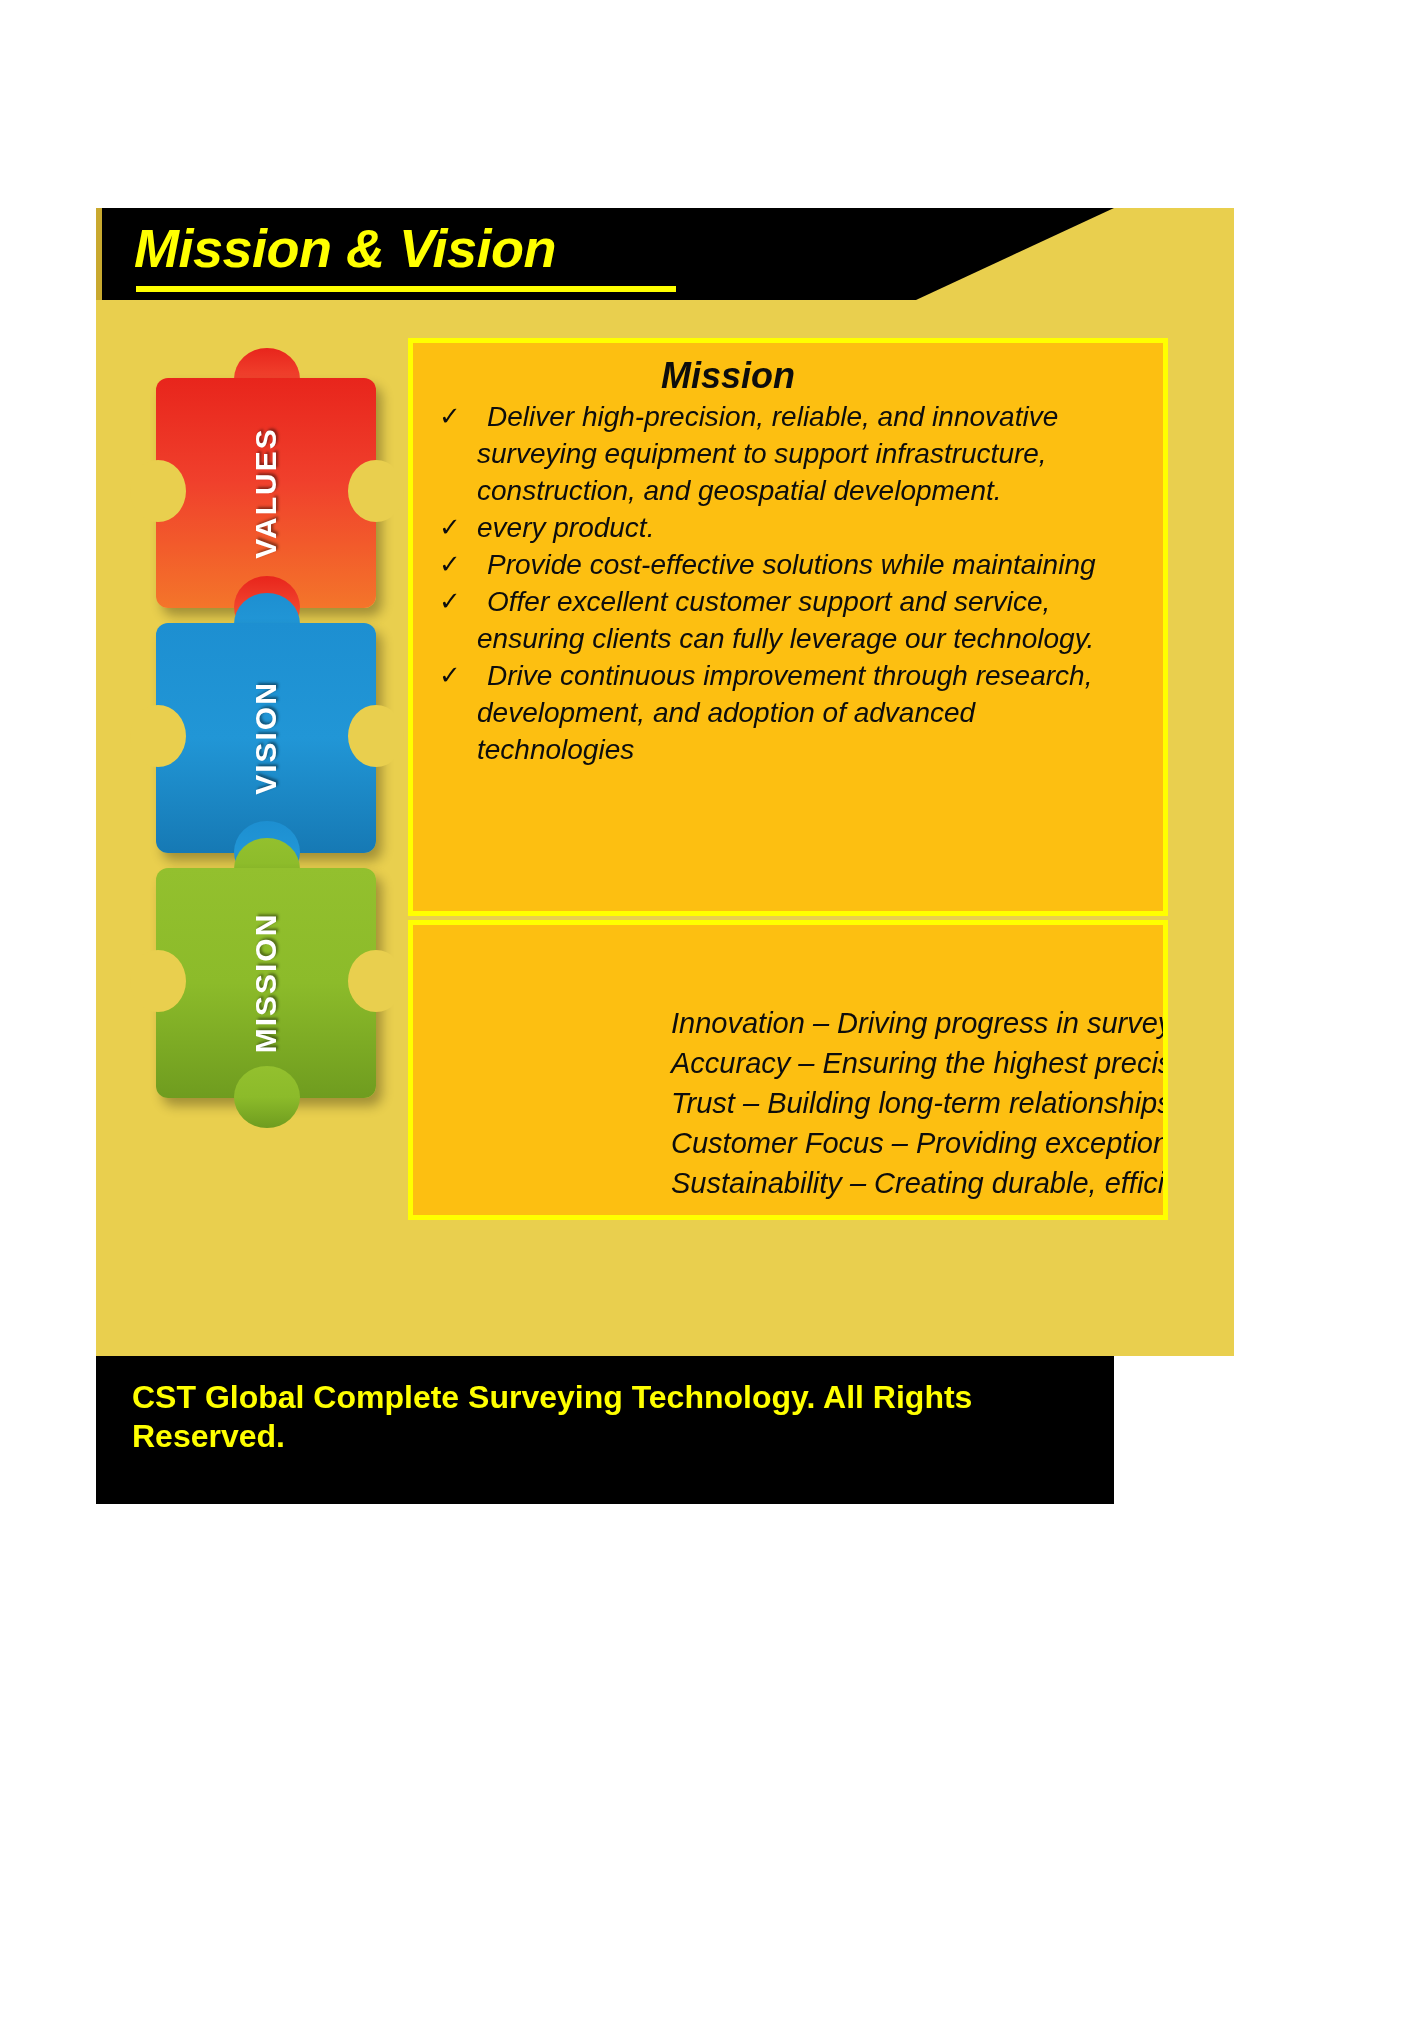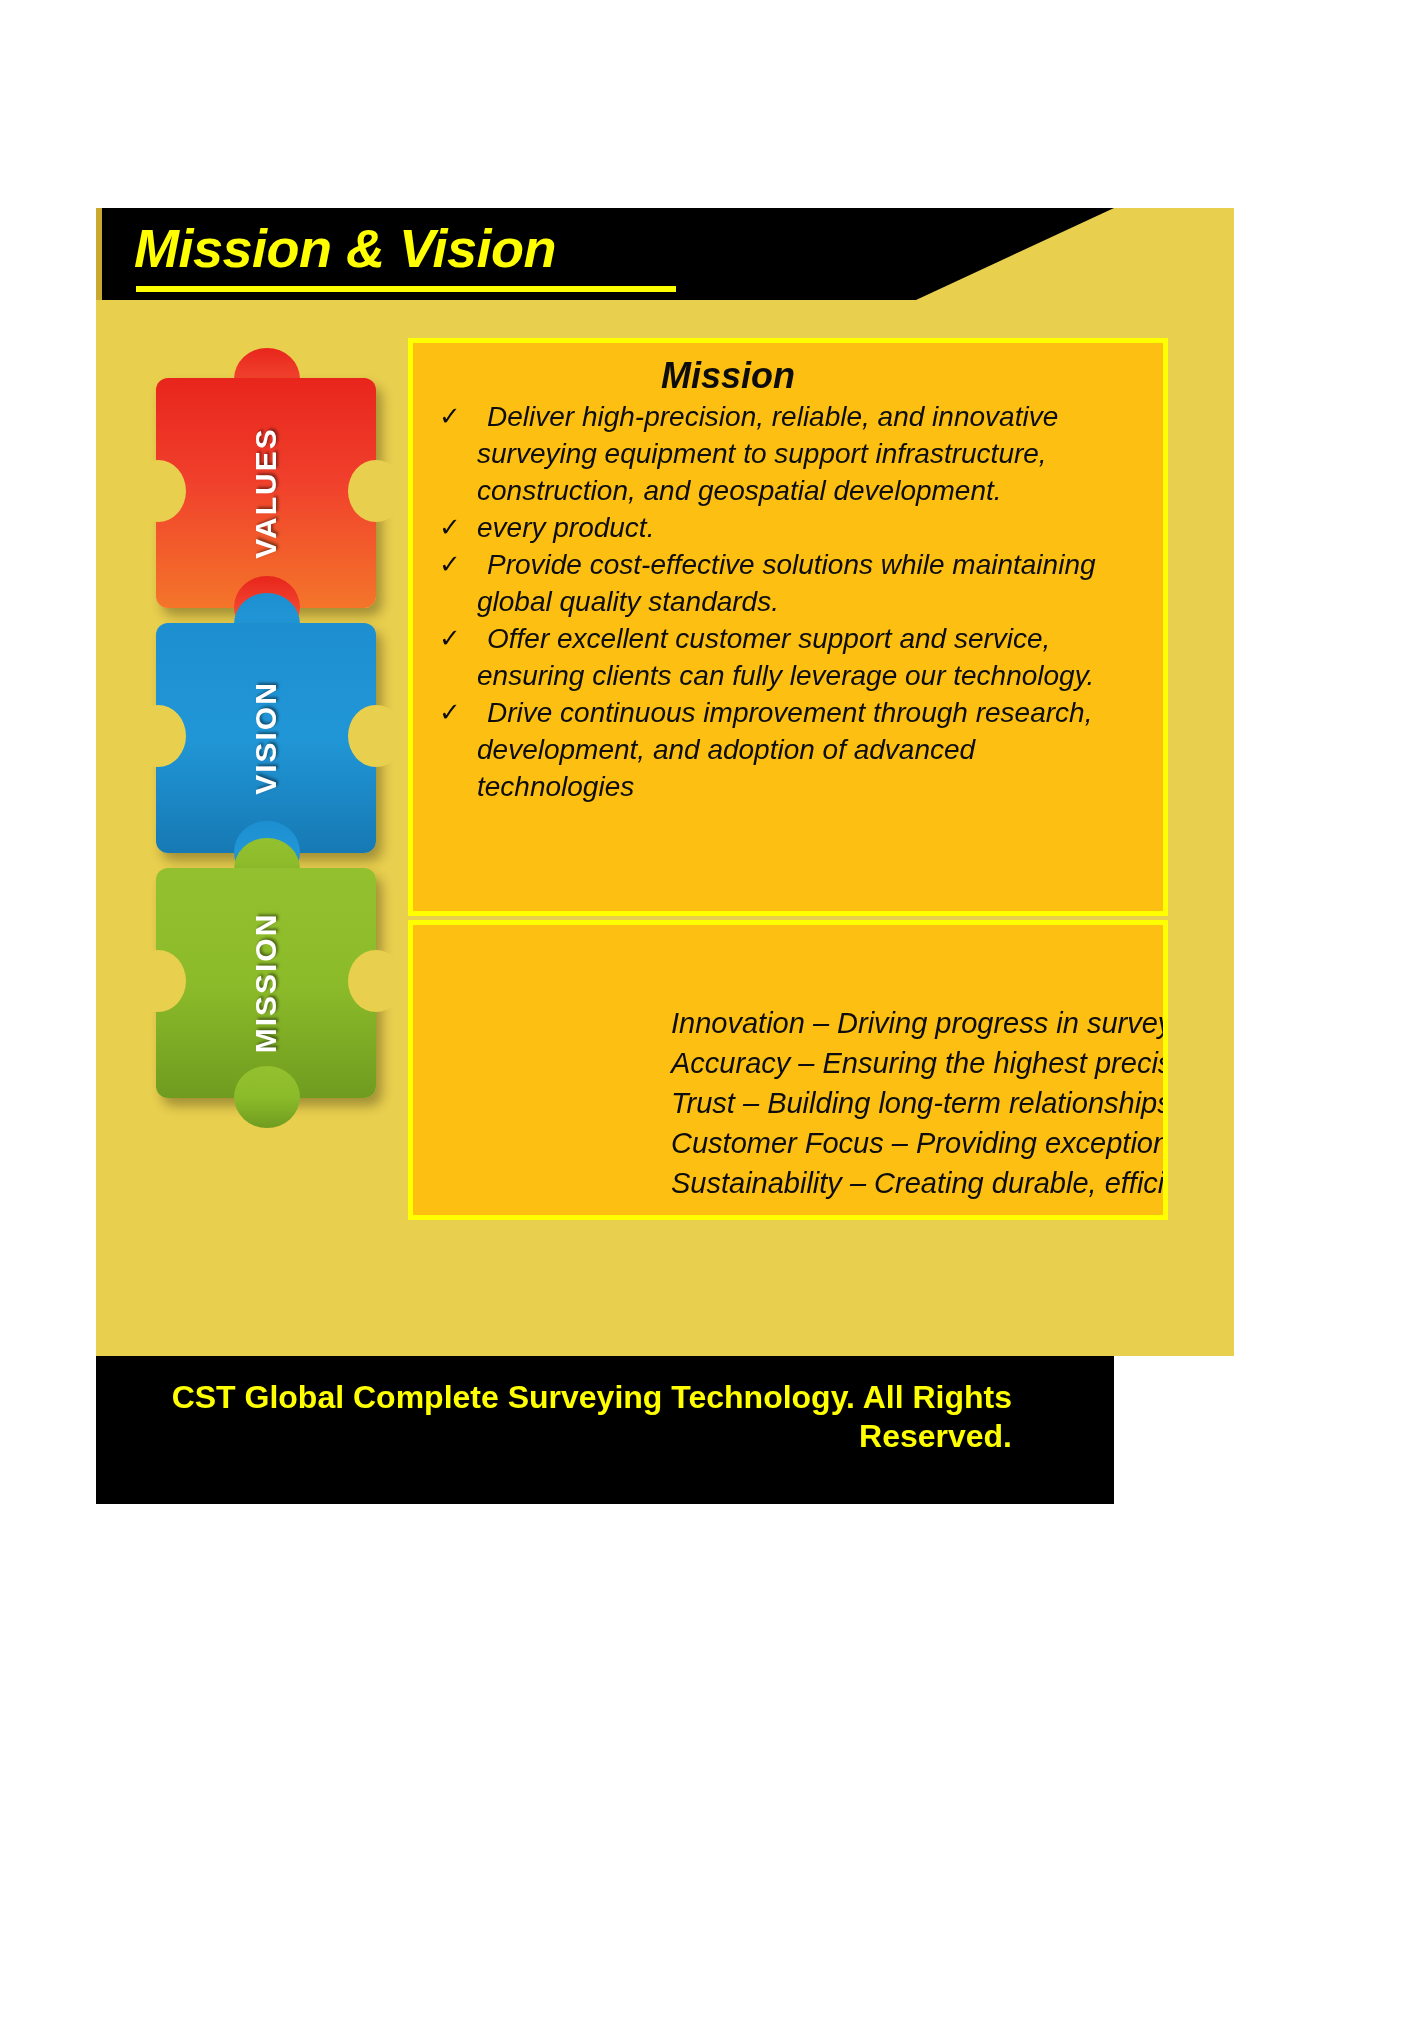--- a/index.html
+++ b/index.html
@@ -246,21 +246,20 @@
   }
 
   
   #footer {
     position: absolute;
     left: 96px;
     top: 1356px;
     width: 1018px;
     height: 148px;
     background: #000000;
-    text-align: right;
   }
   #footer-text {
     position: absolute;
     left: 36px;
     top: 22px;
     width: 880px;
     font-size: 32px;
     font-weight: bold;
     color: #ffff00;
     line-height: 1.22;
@@ -309,21 +308,21 @@
           <span>MISSION</span>
         </div>
     </div>
   </div>
 
   <div id="mission-panel">
     <div id="mission-heading">Mission</div>
     <ul class="bullet-list" id="mission-bullets">
         <li class="bullet-item"><span class="tick">✓</span><span>Deliver high-precision, reliable, and innovative</span><span class="cont">surveying equipment to support infrastructure,</span><span class="cont">construction, and geospatial development.</span></li>
         <li class="bullet-item"><span class="tick">✓</span><span class="cont">every product.</span></li>
-        <li class="bullet-item"><span class="tick">✓</span><span>Provide cost-effective solutions while maintaining</span><span class="cont">global quality standards.</span></li>
+        <li class="bullet-item"><span class="tick">✓</span><span>Provide cost-effective solutions while maintaining</span></li>
         <li class="bullet-item"><span class="tick">✓</span><span>Offer excellent customer support and service,</span><span class="cont">ensuring clients can fully leverage our technology.</span></li>
         <li class="bullet-item"><span class="tick">✓</span><span>Drive continuous improvement through research,</span><span class="cont">development, and adoption of advanced</span><span class="cont">technologies</span></li>
       </ul>
   </div>
 
   <div id="values-panel">
     <ul id="values-list">
         <li class="value-item"><span class="vname">Innovation</span><span> – Driving progress in surveying technology.</span></li>
         <li class="value-item"><span class="vname">Accuracy</span><span> – Ensuring the highest precision in every product.</span></li>
         <li class="value-item"><span class="vname">Trust</span><span> – Building long-term relationships with clients.</span></li>

